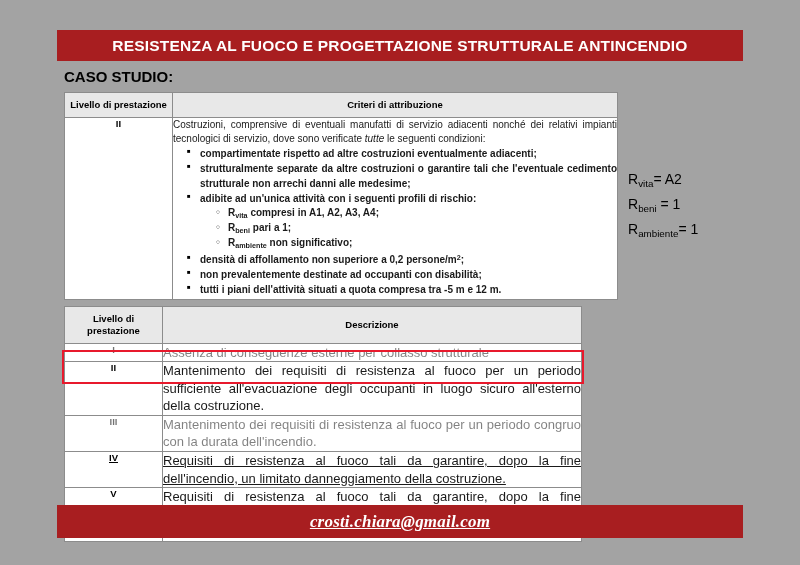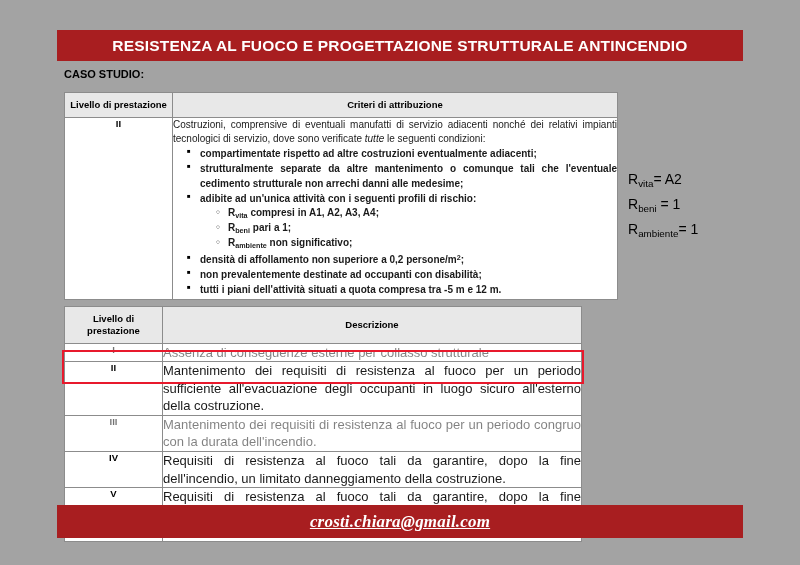--- a/index.html
+++ b/index.html
@@ -36,21 +36,21 @@
     color: #ffffff;
     font-size: 15.5px;
     font-weight: bold;
     letter-spacing: 0.2px;
     white-space: nowrap;
   }
   .case-study {
     position: absolute;
     left: 64px;
     top: 68px;
-    font-size: 11px;
+    font-size: 15px;
     font-weight: bold;
     color: #000000;
   }
   
   .table1 {
     position: absolute;
     left: 64px;
     top: 92px;
     width: 554px;
     border: 1px solid #8c8c8c;
@@ -174,21 +174,21 @@
   .t2-desc {
     font-size: 13px;
     line-height: 1.35;
     padding: 4px 7px 5px 7px;
     text-align: justify;
     color: #1a1a1a;
   }
   .row-h1 td { height: 16px; }
   .row-h2 td { height: 30px; }
   .row-h3 td { height: 24px; }
-  .row-h4 td { height: 29px; }
+  .row-h4 td { height: 29px; text-decoration: underline; }
   .row-h5 td { height: 29px; }
   .faded { opacity: 0.55; }
   
   .highlight-box {
     position: absolute;
     left: 62px;
     top: 350px;
     width: 522px;
     height: 34px;
     border: 2px solid #e8192c;
@@ -246,21 +246,21 @@
       <tr class="t1-head">
         <td>Livello di prestazione</td>
         <td>Criteri di attribuzione</td>
       </tr>
       <tr>
         <td class="t1-lvl">II</td>
         <td class="t1-body">
           <p>Costruzioni, comprensive di eventuali manufatti di servizio adiacenti nonché dei relativi impianti tecnologici di servizio, dove sono verificate <span class="ital">tutte</span> le seguenti condizioni:</p>
           <ul class="bullets">
             <li>compartimentate rispetto ad altre costruzioni eventualmente adiacenti;</li>
-            <li>strutturalmente separate da altre mantenimento o comunque tali che l'eventuale cedimento strutturale non arrechi danni alle medesime;</li>
+            <li>strutturalmente separate da altre costruzioni o garantire tali che l'eventuale cedimento strutturale non arrechi danni alle medesime;</li>
             <li>
               <span>adibite ad un'unica attività con i seguenti profili di rischio:</span>
               <ul class="subbullets">
                 <li>R<span class="sub">vita</span> compresi in A1, A2, A3, A4;</li>
                 <li>R<span class="sub">beni</span> pari a 1;</li>
                 <li>R<span class="sub">ambiente</span> non significativo;</li>
               </ul>
             </li>
             <li>densità di affollamento non superiore a 0,2 persone/m<span class="sup">2</span>;</li>
             <li>non prevalentemente destinate ad occupanti con disabilità;</li>

